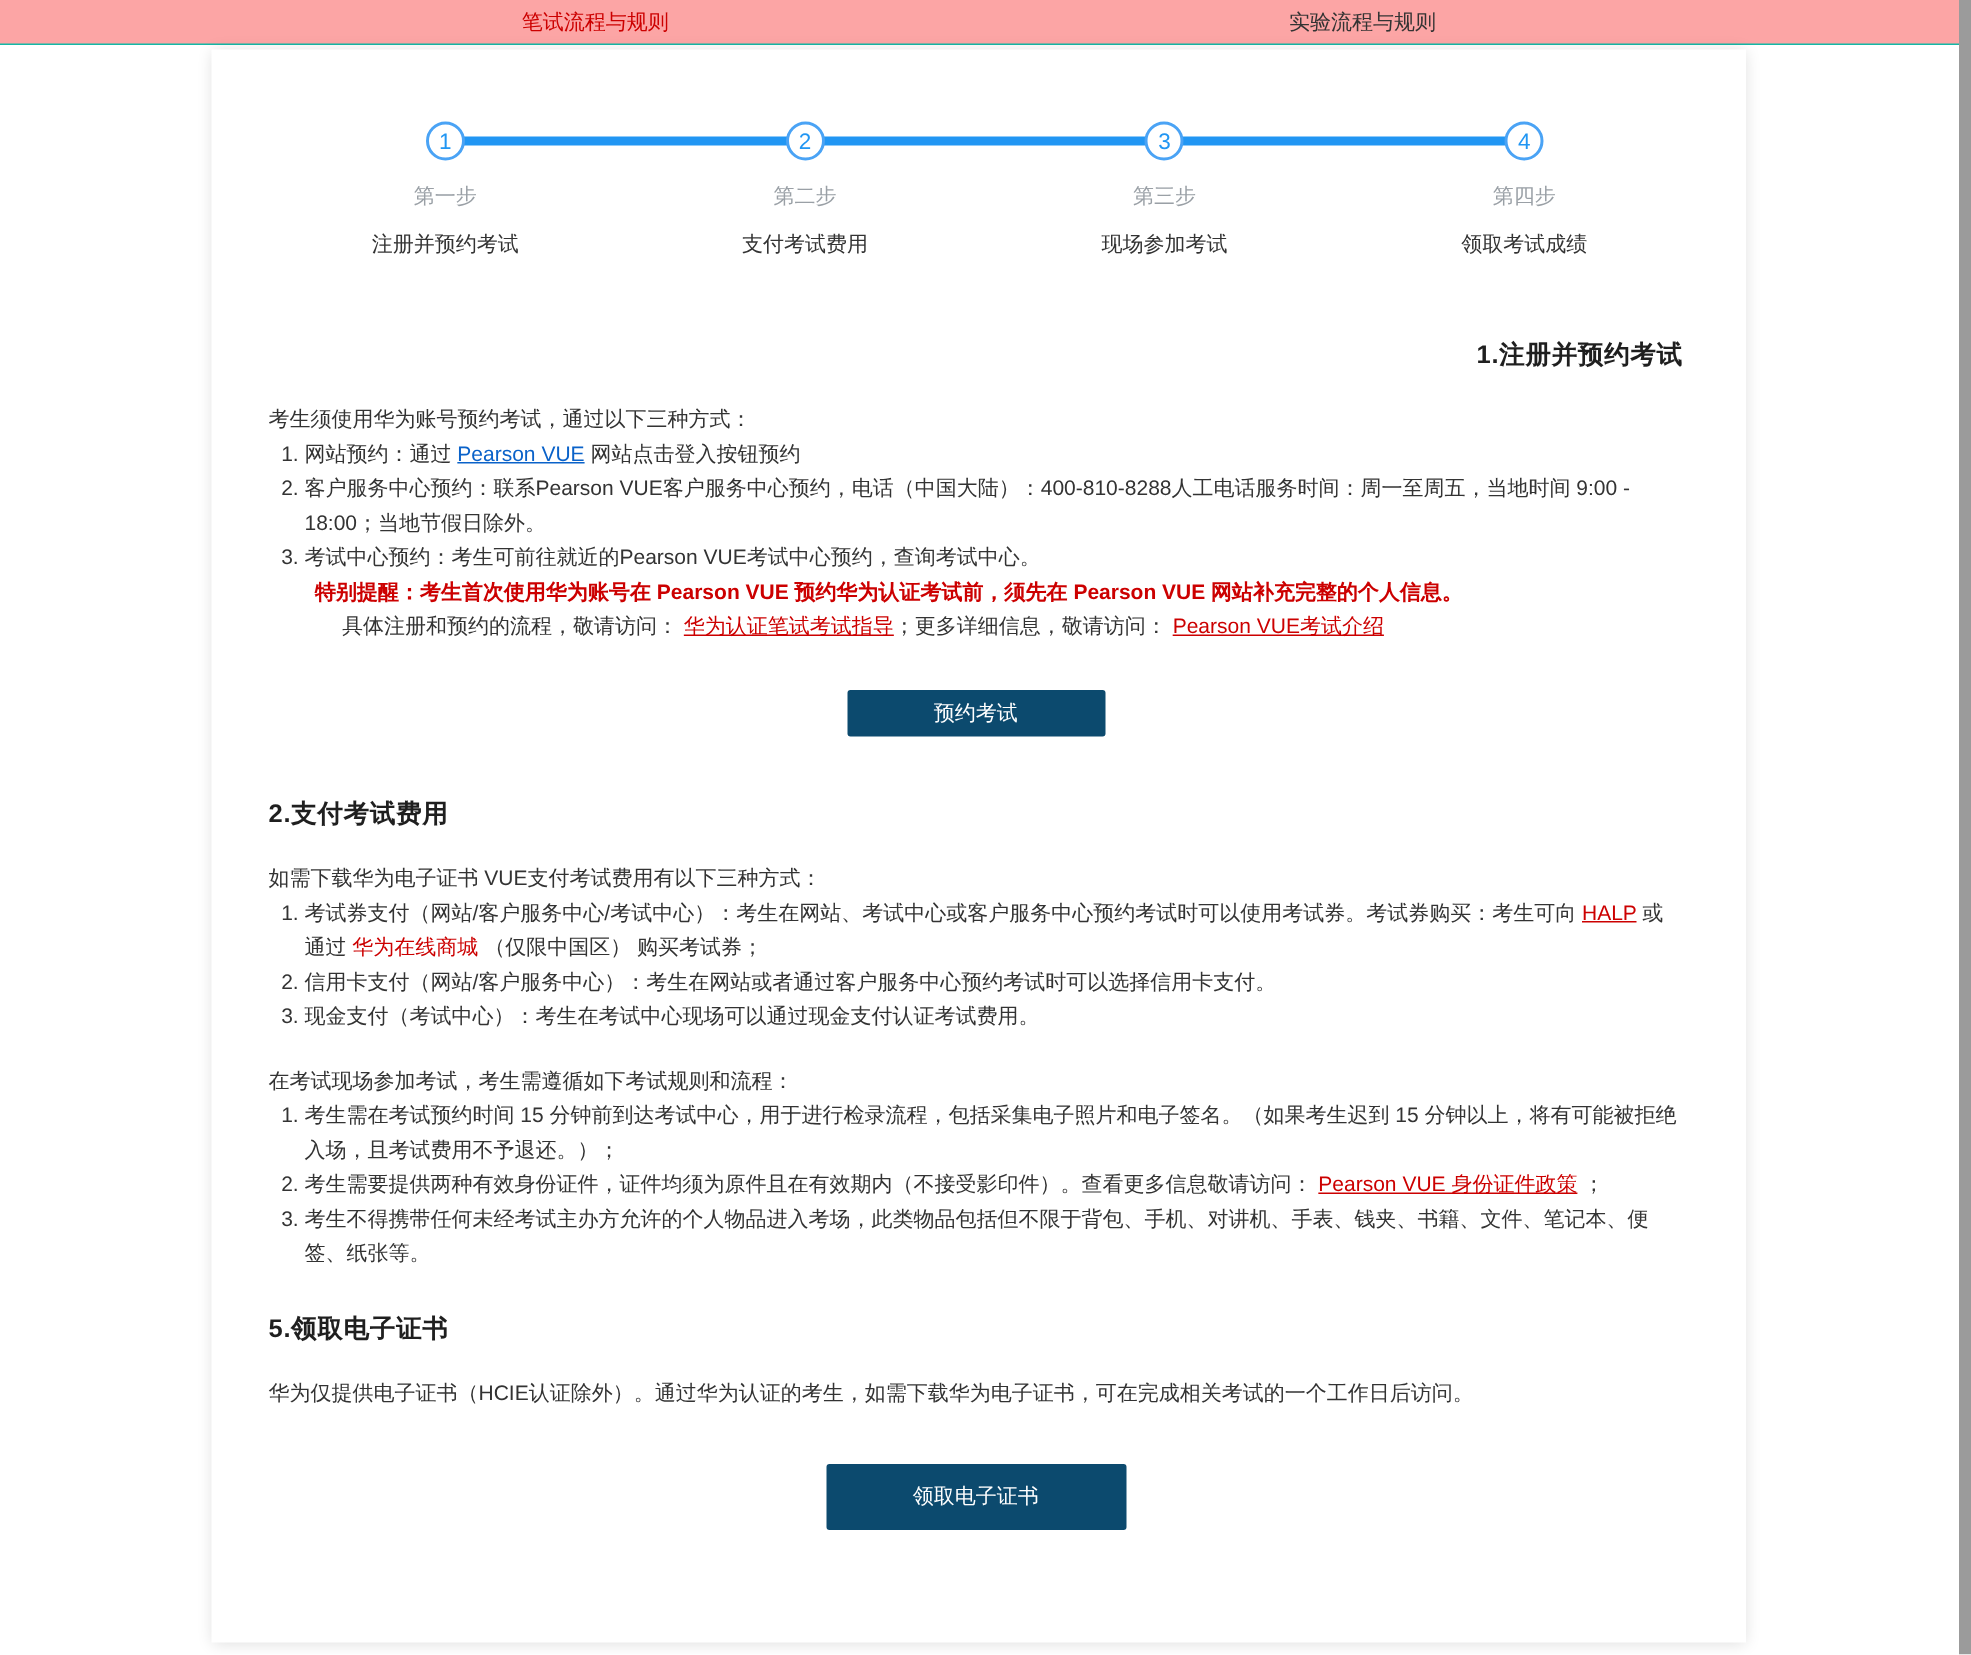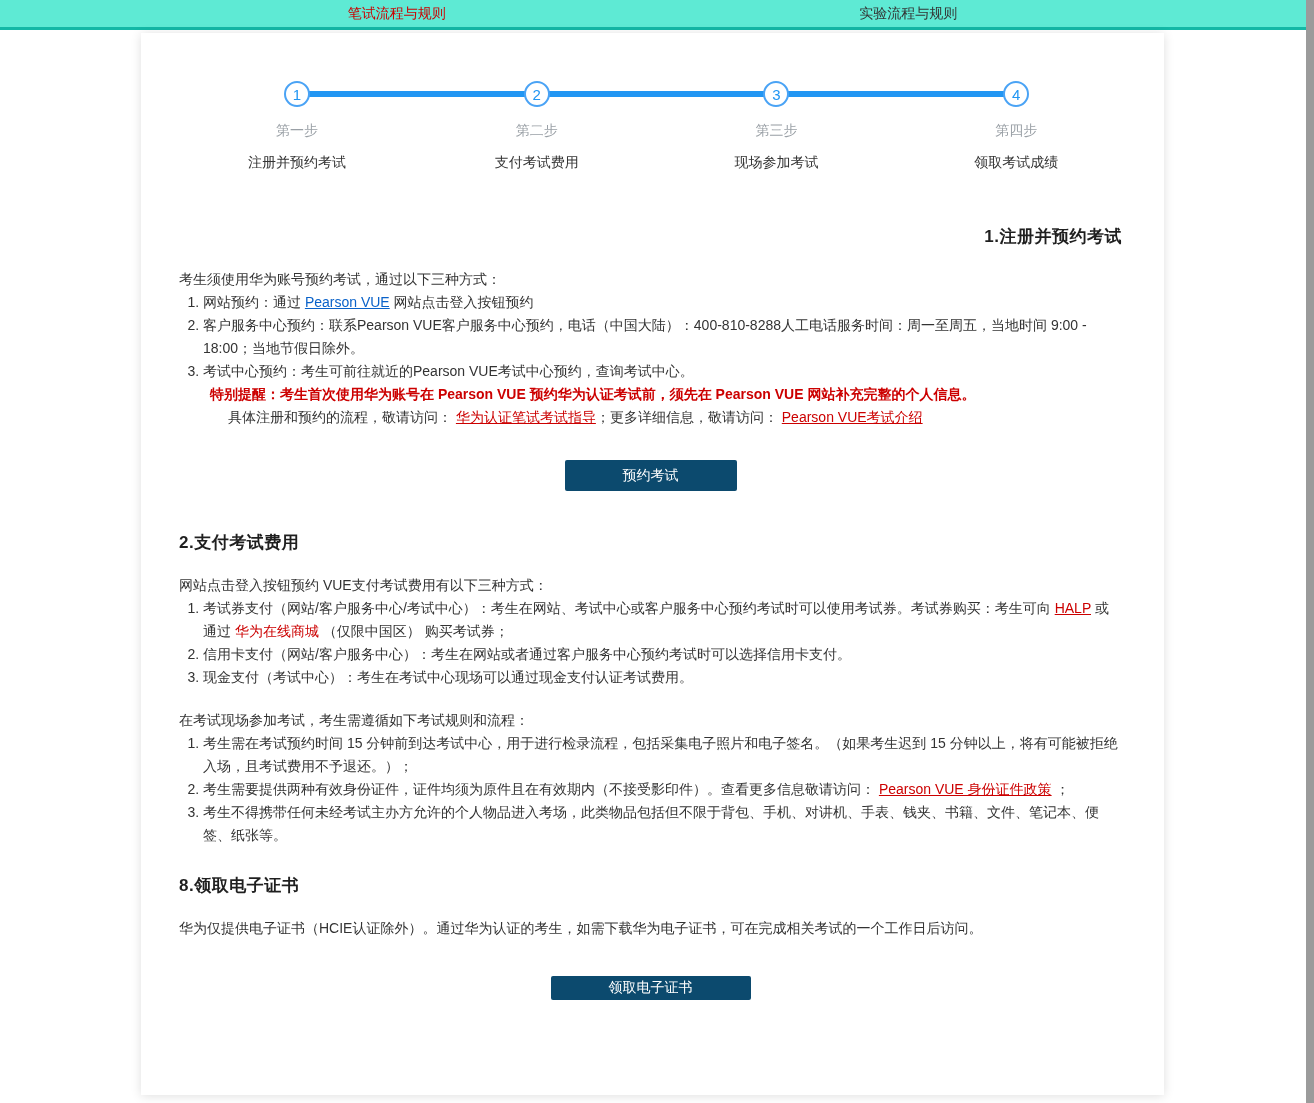--- a/index.html
+++ b/index.html
@@ -6,22 +6,22 @@
   html, body {
     width: 1314px; height: 1103px;
     background: #ffffff;
     font-family: "Liberation Sans", "DejaVu Sans", sans-serif;
     overflow: hidden;
     position: relative;
   }
   
   .tabbar {
     width: 1314px; height: 30px;
-    background: #5eead4;
-    border-bottom: 3px solid #14b8a6;
+    background: #fca5a5;
+    border-bottom: 1px solid #14b8a6;
   }
   .tabbar-inner {
     width: 1023px; height: 100%;
     margin-left: 141px;
     display: flex;
   }
   .tab {
     flex: 1; display: flex; align-items: center; justify-content: center;
     font-size: 14px; color: #333; cursor: pointer;
   }
@@ -76,21 +76,21 @@
   .lnk-red-plain { color: #cc0000; text-decoration: none; cursor: pointer; }
   
   .btn-blue {
     display: block; margin: 0 auto;
     background: #0c4a6e; color: #ffffff;
     border: none; border-radius: 2px;
     font-size: 14px; font-family: inherit;
     cursor: pointer;
   }
   .btn-book    { width: 172px; height: 31px; margin-top: 31px; }
-  .btn-ecert   { width: 200px; height: 24px; margin-top: 36px; }
+  .btn-ecert   { width: 200px; height: 44px; margin-top: 36px; }
   .mt-h2-1 { margin-top: 53px; text-align: right; }
   .mt-h2-2 { margin-top: 40px; }
   .mt-h2-3 { margin-top: 26px; }
   .mt-h2-4 { margin-top: 27px; }
 </style>
 </head>
 <body>
 
 <div class="tabbar">
   <div class="tabbar-inner">
@@ -137,36 +137,36 @@
       <li><span>客户服务中心预约：联系Pearson VUE客户服务中心预约，电话（中国大陆）：400-810-8288人工电话服务时间：周一至周五，当地时间 9:00 - 18:00；当地节假日除外。</span></li>
       <li><span>考试中心预约：考生可前往就近的Pearson VUE考试中心预约，查询考试中心。</span></li>
     </ol>
     <p class="note-red">特别提醒：考生首次使用华为账号在 Pearson VUE 预约华为认证考试前，须先在 Pearson VUE 网站补充完整的个人信息。</p>
     <p class="note-mixed"><span>具体注册和预约的流程，敬请访问： </span><a href="#" class="lnk-red">华为认证笔试考试指导</a><span>；更多详细信息，敬请访问： </span><a href="#" class="lnk-red">Pearson VUE考试介绍</a></p>
     <button class="btn-blue btn-book">预约考试</button>
   </div>
 
   <div class="section">
     <h2 class="sec-heading mt-h2-2">2.支付考试费用</h2>
-    <p class="intro">网站点击登入按钮预约 VUE支付考试费用有以下三种方式：</p>
+    <p class="intro">如需下载华为电子证书 VUE支付考试费用有以下三种方式：</p>
     <ol class="rule-list">
       <li><span>考试券支付（网站/客户服务中心/考试中心）：考生在网站、考试中心或客户服务中心预约考试时可以使用考试券。考试券购买：考生可向 </span><a href="#" class="lnk-red">HALP</a><span> 或通过 </span><a href="#" class="lnk-red-plain">华为在线商城</a><span> （仅限中国区） 购买考试券；</span></li>
       <li><span>信用卡支付（网站/客户服务中心）：考生在网站或者通过客户服务中心预约考试时可以选择信用卡支付。</span></li>
       <li><span>现金支付（考试中心）：考生在考试中心现场可以通过现金支付认证考试费用。</span></li>
     </ol>
   </div>
 
   <div class="section">
     <p class="intro">在考试现场参加考试，考生需遵循如下考试规则和流程：</p>
     <ol class="rule-list">
       <li><span>考生需在考试预约时间 15 分钟前到达考试中心，用于进行检录流程，包括采集电子照片和电子签名。（如果考生迟到 15 分钟以上，将有可能被拒绝入场，且考试费用不予退还。）；</span></li>
       <li><span>考生需要提供两种有效身份证件，证件均须为原件且在有效期内（不接受影印件）。查看更多信息敬请访问： </span><a href="#" class="lnk-red">Pearson VUE 身份证件政策</a><span> ；</span></li>
       <li><span>考生不得携带任何未经考试主办方允许的个人物品进入考场，此类物品包括但不限于背包、手机、对讲机、手表、钱夹、书籍、文件、笔记本、便签、纸张等。</span></li>
     </ol>
   </div>
 
   <div class="section">
-    <h2 class="sec-heading mt-h2-4">8.领取电子证书</h2>
+    <h2 class="sec-heading mt-h2-4">5.领取电子证书</h2>
     <p class="intro">华为仅提供电子证书（HCIE认证除外）。通过华为认证的考生，如需下载华为电子证书，可在完成相关考试的一个工作日后访问。</p>
     <button class="btn-blue btn-ecert">领取电子证书</button>
   </div>
 
 </div>
 
 </body></html>

